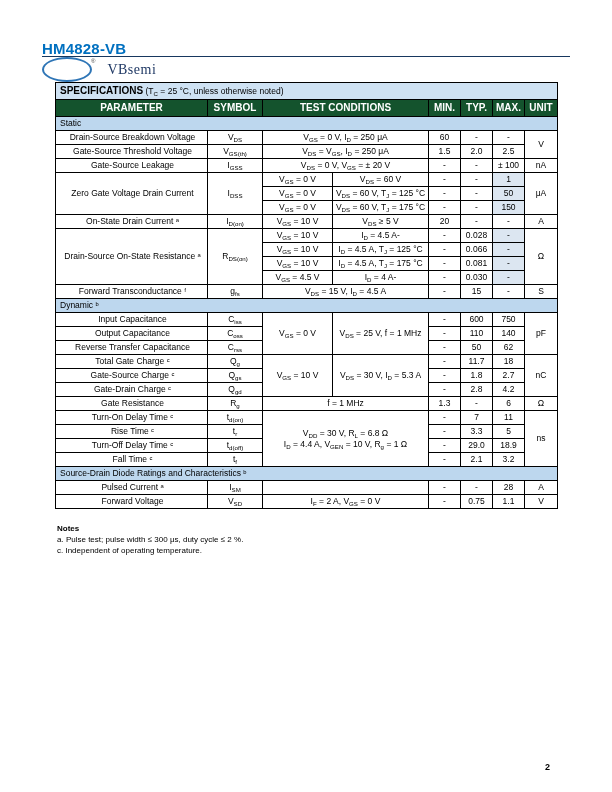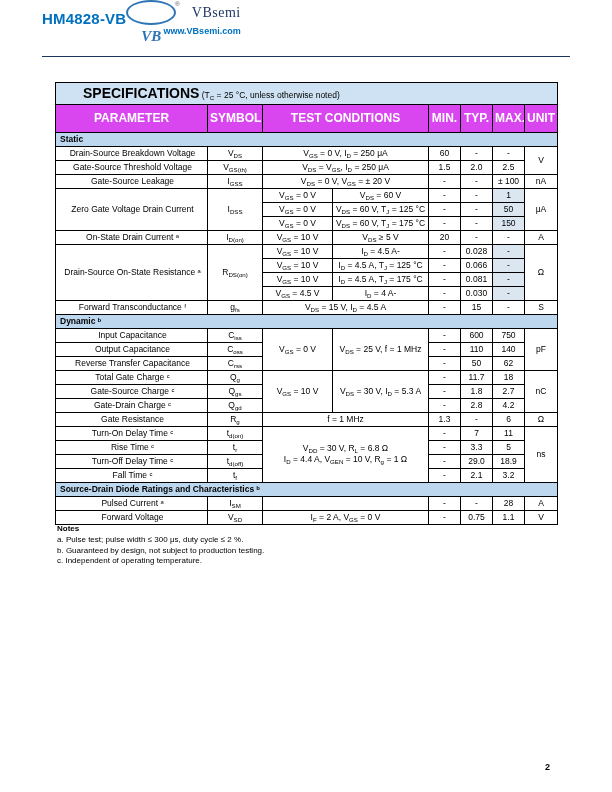--- a/index.html
+++ b/index.html
@@ -8,22 +8,22 @@
     background: #fff;
     font-family: "Liberation Sans", "DejaVu Sans", sans-serif;
     color: #000;
     position: relative;
     overflow: hidden;
   }
   .page { position: absolute; inset: 0; }
 
   
   .doc-header {
-    position: absolute; top: 0; left: 42px; width: 528px;
-    display: flex; justify-content: flex-start; align-items: flex-start;
+    position: absolute; top: 30px; left: 42px; width: 528px;
+    display: flex; justify-content: flex-start; align-items: flex-start; flex-direction: column;
   }
   .part-number {
     font-size: 15px; font-weight: bold; color: #0070c0;
     padding-top: 10px; letter-spacing: .2px;
   }
   .brand-block { text-align: right; }
   .logo-row { display: flex; align-items: center; justify-content: flex-end; gap: 2px; }
   .logo-ellipse {
     width: 50px; height: 25px; border: 2.5px solid #2e75b6; border-radius: 50%;
     display: inline-flex; align-items: center; justify-content: center; background: #fff;
@@ -46,24 +46,24 @@
     border-collapse: collapse; table-layout: fixed;
   }
   .spec-table th, .spec-table td {
     border: 1px solid #000;
     font-size: 8.5px; line-height: 1.2;
     padding: 1px 2px; height: 14px;
     vertical-align: middle; text-align: center;
     white-space: pre-line; overflow: hidden;
   }
   .title-row th { background: #cfe2f3; text-align: left; padding: 2px 4px; height: 16px; }
-  .spec-title { font-weight: bold; font-size: 14px; margin-left: 23px; }
+  .spec-title { font-weight: bold; font-size: 10px; }
   .spec-title-note { font-size: 8.5px; font-weight: normal; }
-  .head-row th { background: #d946ef; color: #fff; font-weight: bold; height: 28px; font-size: 12px; }
-  td.sec { background: #bdd7ee; text-align: left; font-weight: bold; padding-left: 4px; }
+  .head-row th { background: #14532d; color: #fff; font-weight: bold; height: 17px; font-size: 10px; }
+  td.sec { background: #bdd7ee; text-align: left; font-weight: normal; padding-left: 4px; }
   td.p  { text-align: center; padding-left: 4px; }
   td.shade { background: #dce6f1; }
   sub { font-size: 0.72em; vertical-align: -0.25em; }
 
   
   .notes { position: absolute; top: 524px; left: 57px; font-size: 8px; line-height: 1.35; }
   .notes-title { font-weight: bold; }
 
   
   .page-number { position: absolute; right: 62px; bottom: 20px; font-size: 9px; font-weight: bold; }
@@ -329,19 +329,18 @@
           <td class="v">0.75</td>
           <td class="v">1.1</td>
           <td class="u">V</td>
         </tr>
       </tbody>
   </table>
 
   <div class="notes">
     <div class="notes-title">Notes</div>
     <div class="note-item">a.  Pulse test; pulse width ≤ 300 μs, duty cycle ≤ 2 %.</div>
-    <div class="note-item">b.  Guaranteed by design, not subject to production testing.</div>
     <div class="note-item">c.  Independent of operating temperature.</div>
   </div>
 
   <div class="page-number">2</div>
 
 </div>
 
 </body></html>

